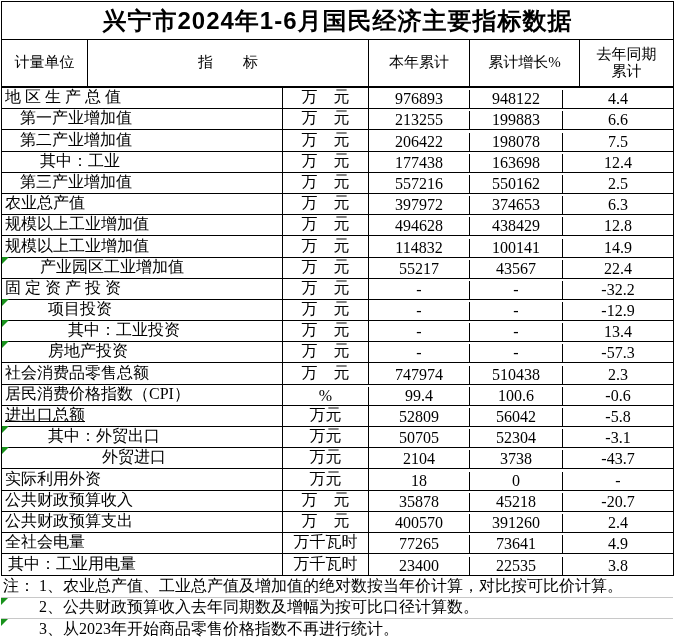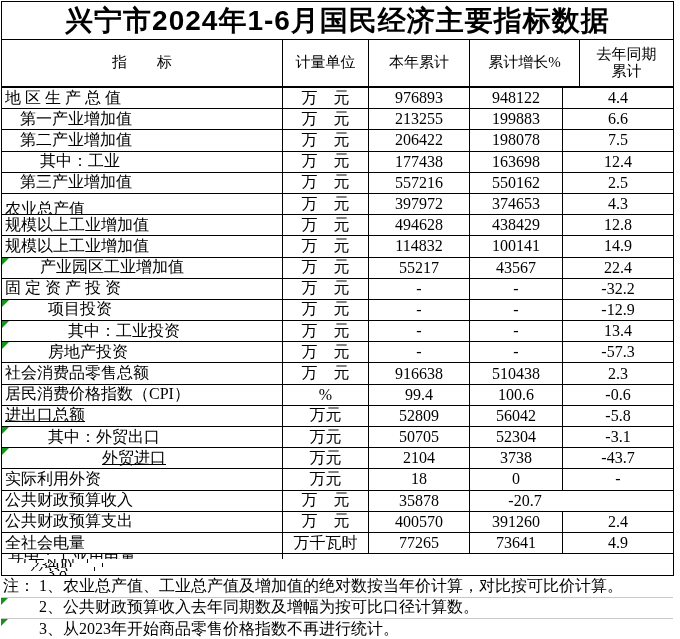--- a/index.html
+++ b/index.html
@@ -8,37 +8,37 @@
     font-family:"Liberation Serif","DejaVu Serif",serif;
     position:relative;overflow:hidden;
   }
   .tbl{
     box-sizing:border-box;width:673px;margin:1px 0 0 1px;
     border:1px solid #000;background:#fff;
   }
   .title-row{height:37px;border-bottom:1px solid #000;display:flex;align-items:center;justify-content:center;}
   .title-text{
     font-family:"Liberation Sans","DejaVu Sans",sans-serif;
-    font-weight:700;font-size:28px;letter-spacing:1px;white-space:nowrap;
+    font-weight:700;font-size:24px;letter-spacing:1px;white-space:nowrap;
   }
   .header-row{display:flex;height:46px;border-bottom:2px solid #000;}
   .c{
     box-sizing:border-box;border-right:1px solid #000;
     display:flex;align-items:center;justify-content:center;
     overflow:hidden;position:relative;font-size:16px;
   }
   .c:last-child{border-right:none;}
   .c1{width:281px;}
   .c2{width:86px;}
   .c3{width:101px;}
   .c4{width:93px;}
   .c5{width:110px;}
   .h{font-size:15px;text-align:center;white-space:pre-line;line-height:1.15;}
-  .data-row{display:flex;height:21.2px;border-bottom:1px solid #000;box-sizing:border-box;}
-  .data-row:last-child{border-bottom:none;flex-direction:column;}
+  .data-row{display:flex;height:21.2px;border-bottom:1px solid #000;box-sizing:border-box;align-items:flex-end;}
+  .data-row:last-child{border-bottom:none;}
   .c.ind{justify-content:flex-start;}
   .ind-text{white-space:pre;display:block;}
   .marker{
     position:absolute;top:0;left:0;width:0;height:0;
     border-top:7px solid #18921b;border-right:7px solid transparent;
   }
   .notes{width:672px;margin-left:1px;position:relative;}
   .note-line{
     height:21.3px;display:flex;align-items:center;position:relative;
     border-bottom:1px solid #c8c8c8;font-size:16px;box-sizing:border-box;
@@ -50,22 +50,22 @@
 </style>
 </head>
 <body>
 
 <div class="sheet">
   <div class="tbl">
     <div class="title-row">
       <span class="title-text">兴宁市2024年1-6月国民经济主要指标数据</span>
     </div>
     <div class="header-row" id="header-row">
+        <div class="c h c2">计量单位</div>
         <div class="c h c1">指　　标</div>
-        <div class="c h c2">计量单位</div>
         <div class="c h c3">本年累计</div>
         <div class="c h c5">累计增长%</div>
         <div class="c h c4">去年同期
 累计</div>
       </div>
     <div id="body-rows">
         <div class="data-row">
           <div class="c c1 ind">
             <span class="ind-text" style="padding-left: 3px;">地 区 生 产 总 值</span>
           </div>
@@ -110,21 +110,21 @@
           <div class="c c4">550162</div>
           <div class="c c5">2.5</div>
         </div>
         <div class="data-row">
           <div class="c c1 ind">
             <span class="ind-text" style="padding-left: 3px; margin-top: 11px;">农业总产值</span>
           </div>
           <div class="c c2">万　元</div>
           <div class="c c3">397972</div>
           <div class="c c4">374653</div>
-          <div class="c c5">4.3</div>
+          <div class="c c5">6.3</div>
         </div>
         <div class="data-row">
           <div class="c c1 ind">
             <span class="ind-text" style="padding-left: 3px;">规模以上工业增加值</span>
           </div>
           <div class="c c2">万　元</div>
           <div class="c c3">494628</div>
           <div class="c c4">438429</div>
           <div class="c c5">12.8</div>
         </div>
@@ -184,21 +184,21 @@
           <div class="c c2">万　元</div>
           <div class="c c3">-</div>
           <div class="c c4">-</div>
           <div class="c c5">-57.3</div>
         </div>
         <div class="data-row">
           <div class="c c1 ind">
             <span class="ind-text" style="padding-left: 3px;">社会消费品零售总额</span>
           </div>
           <div class="c c2">万　元</div>
-          <div class="c c3">916638</div>
+          <div class="c c3">747974</div>
           <div class="c c4">510438</div>
           <div class="c c5">2.3</div>
         </div>
         <div class="data-row">
           <div class="c c1 ind">
             <span class="ind-text" style="padding-left: 3px;">居民消费价格指数（CPI）</span>
           </div>
           <div class="c c2">%</div>
           <div class="c c3">99.4</div>
           <div class="c c4">100.6</div>
@@ -219,21 +219,21 @@
             <span class="ind-text" style="padding-left: 46px; font-family: Liberation Mono, monospace;">其中：外贸出口</span>
           </div>
           <div class="c c2">万元</div>
           <div class="c c3">50705</div>
           <div class="c c4">52304</div>
           <div class="c c5">-3.1</div>
         </div>
         <div class="data-row">
           <div class="c c1 ind">
             <span class="marker" style="border-top-color: rgb(24, 146, 27);"></span>
-            <span class="ind-text" style="padding-left: 100px; text-decoration: underline;">外贸进口</span>
+            <span class="ind-text" style="padding-left: 100px;">外贸进口</span>
           </div>
           <div class="c c2">万元</div>
           <div class="c c3">2104</div>
           <div class="c c4">3738</div>
           <div class="c c5">-43.7</div>
         </div>
         <div class="data-row">
           <div class="c c1 ind">
             <span class="ind-text" style="padding-left: 3px;">实际利用外资</span>
           </div>
@@ -241,20 +241,21 @@
           <div class="c c3">18</div>
           <div class="c c4">0</div>
           <div class="c c5">-</div>
         </div>
         <div class="data-row">
           <div class="c c1 ind">
             <span class="ind-text" style="padding-left: 3px;">公共财政预算收入</span>
           </div>
           <div class="c c2">万　元</div>
           <div class="c c3">35878</div>
+          <div class="c c4">45218</div>
           <div class="c c5">-20.7</div>
         </div>
         <div class="data-row">
           <div class="c c1 ind">
             <span class="ind-text" style="padding-left: 3px;">公共财政预算支出</span>
           </div>
           <div class="c c2">万　元</div>
           <div class="c c3">400570</div>
           <div class="c c4">391260</div>
           <div class="c c5">2.4</div>

